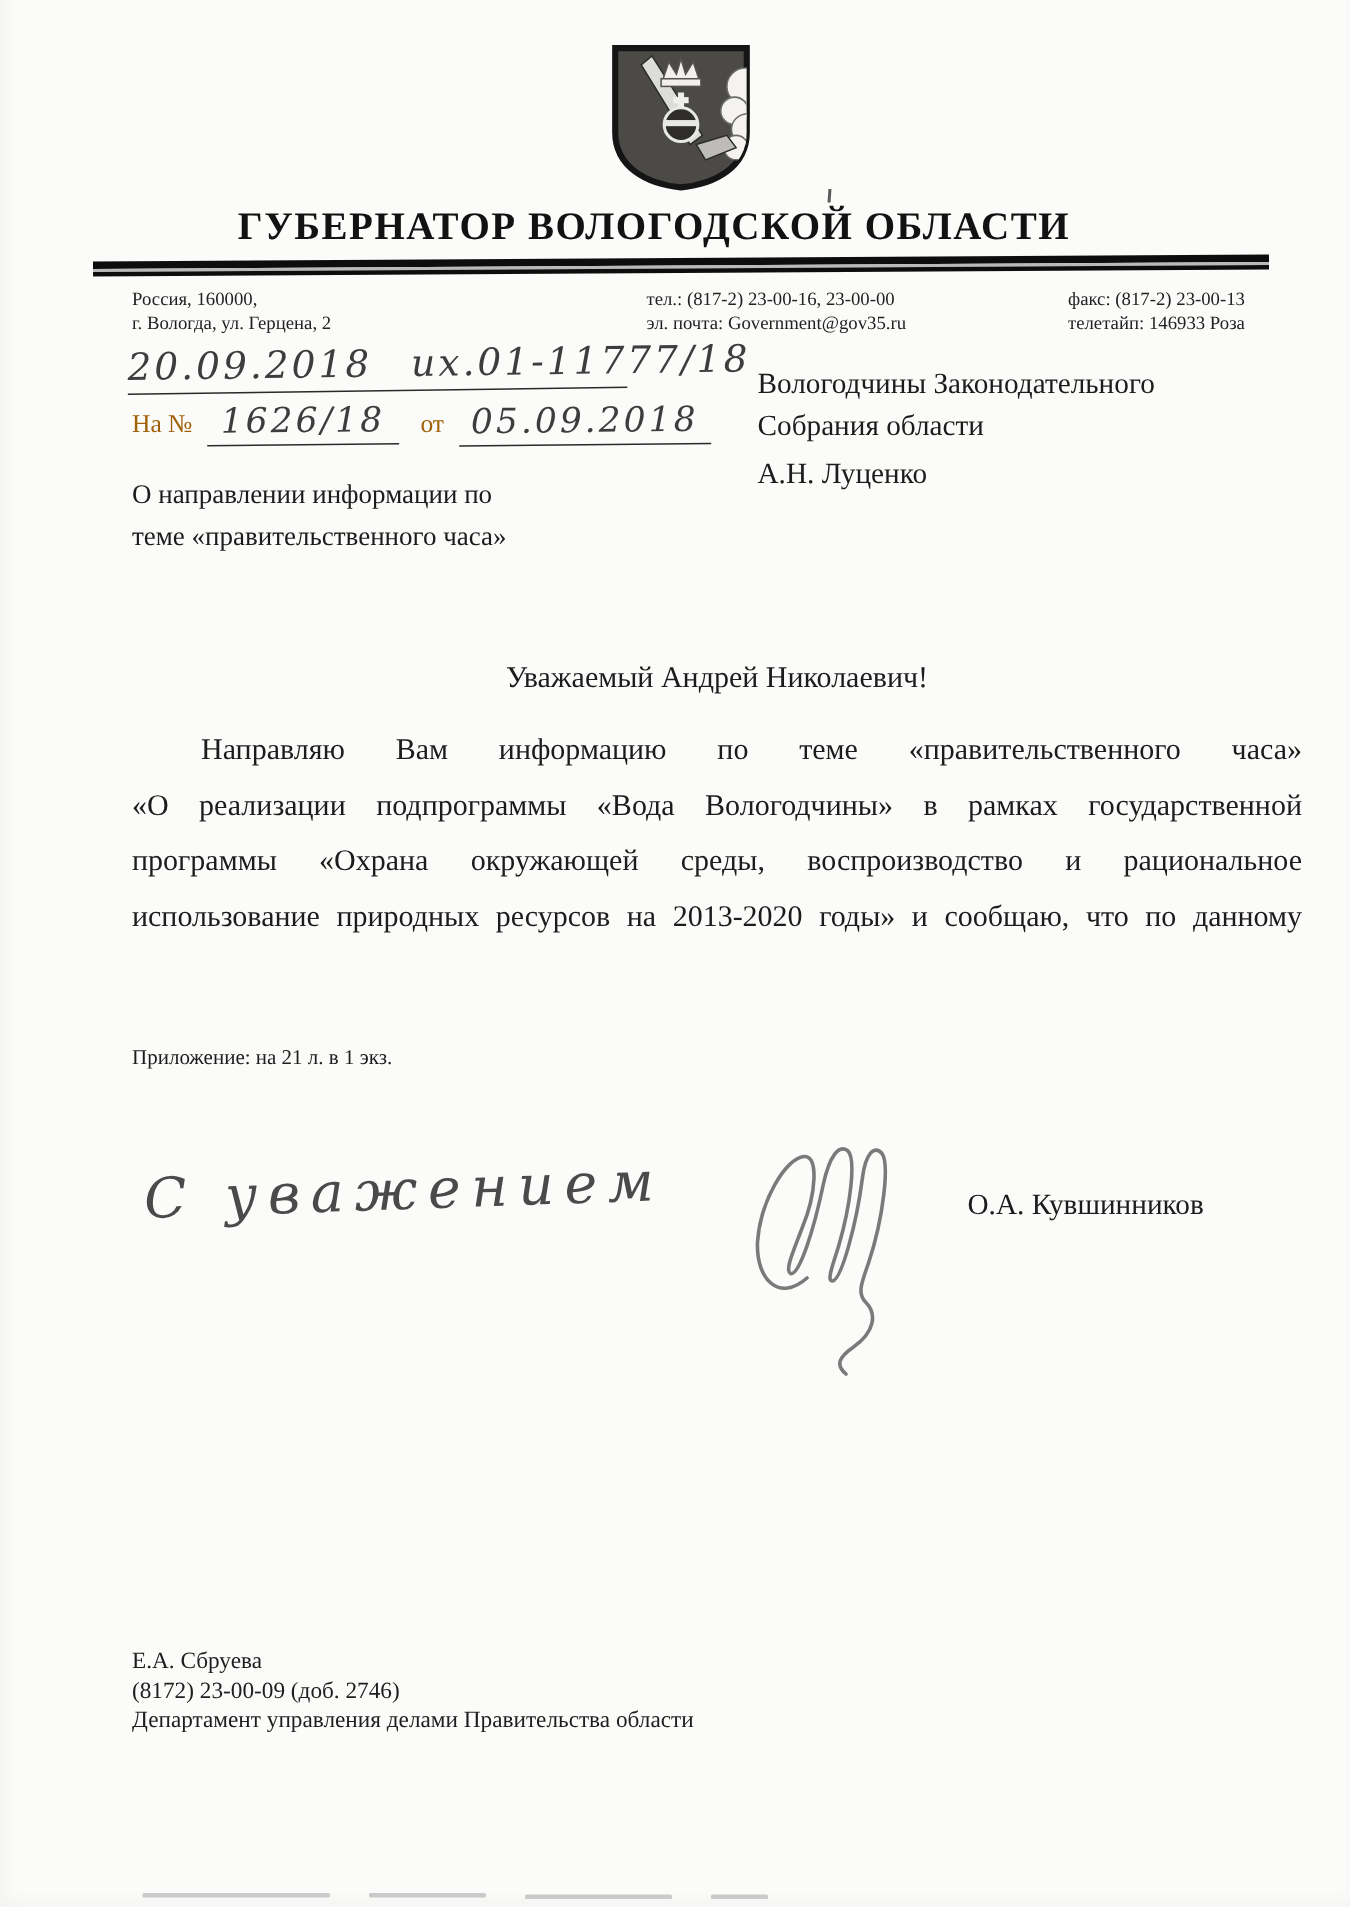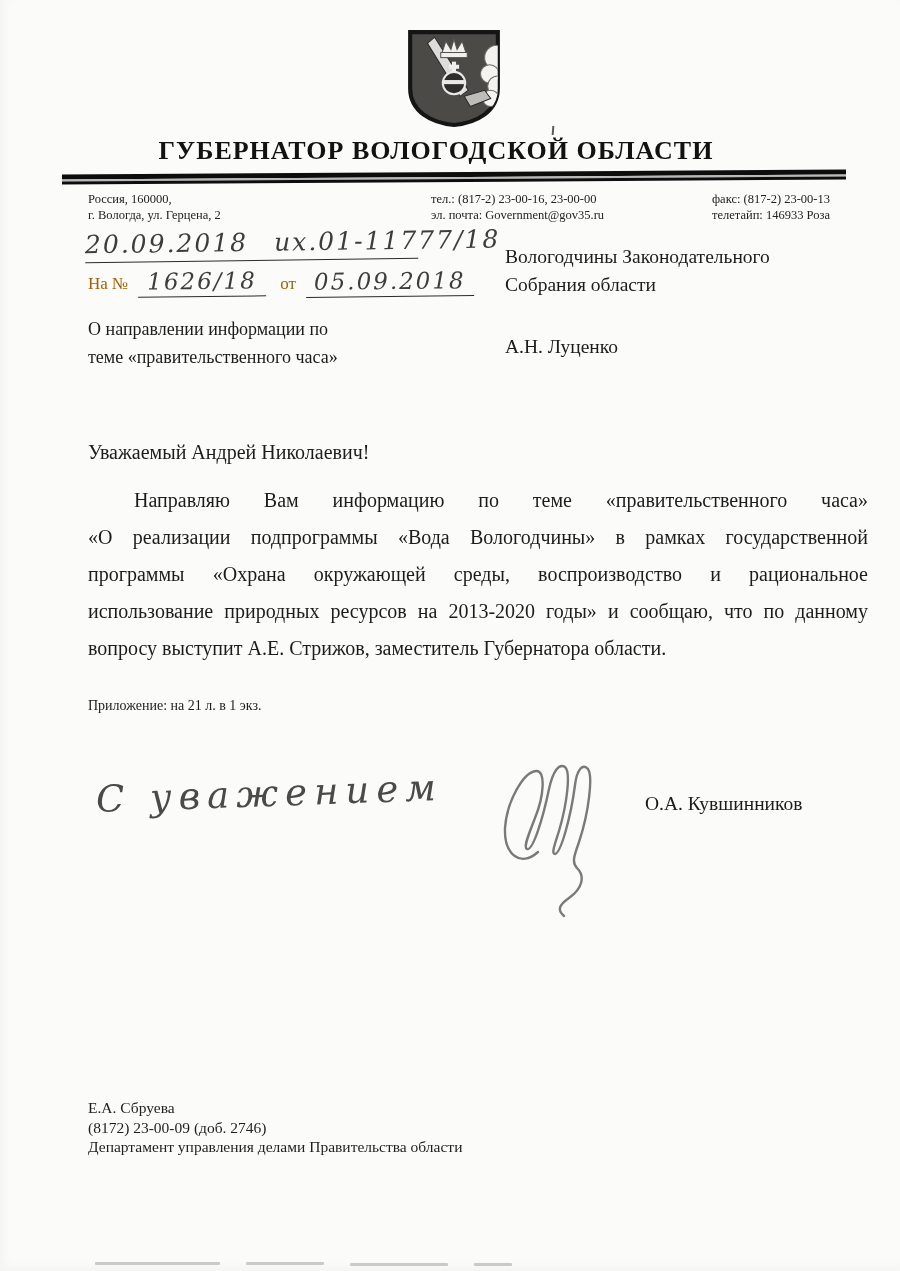--- a/index.html
+++ b/index.html
@@ -57,24 +57,24 @@
   .hw-field{
     border-bottom:1.5px solid #2a2a2a;
     font-size:23px;letter-spacing:2px;
     padding:0 8px 2px 8px;text-align:center;
     transform:rotate(-0.6deg);
   }
   .f1{min-width:112px;margin-left:10px;margin-right:14px;}
   .f2{min-width:104px;margin-left:10px;}
   
   .recipient{position:absolute;left:505px;top:243px;font-size:19.5px;line-height:27.5px;}
-  .recipient .name{margin-top:35px;}
+  .recipient .name{margin-top:5px;}
   .subject{position:absolute;left:88px;top:316px;font-size:18px;line-height:27.5px;}
   
-  .salutation{position:absolute;left:88px;top:441px;width:780px;text-align:left;font-size:20px;}
+  .salutation{position:absolute;left:88px;top:441px;width:780px;text-align:center;font-size:20px;}
   .body-par{position:absolute;left:88px;top:482px;width:780px;font-size:20px;}
   .body-par .line{line-height:37px;height:37px;text-align:justify;text-align-last:justify;white-space:nowrap;}
   .body-par .line.first{padding-left:46px;}
   .body-par .line.last{text-align-last:left;}
   .attachment{position:absolute;left:88px;top:698px;font-size:14px;}
   
   .closing-hw{
     position:absolute;left:96px;top:772px;
     font-size:37px;letter-spacing:7px;color:#4a4a4a;
     transform:rotate(-2deg);
@@ -175,21 +175,20 @@
     <div>теме «правительственного часа»</div>
   </div>
 
   <div class="salutation">Уважаемый Андрей Николаевич!</div>
 
   <div class="body-par">
     <div class="line first">Направляю Вам информацию по теме «правительственного часа»</div>
     <div class="line">«О реализации подпрограммы «Вода Вологодчины» в рамках государственной</div>
     <div class="line">программы «Охрана окружающей среды, воспроизводство и рациональное</div>
     <div class="line">использование природных ресурсов на 2013-2020 годы» и сообщаю, что по данному</div>
-    <div class="line last">вопросу выступит А.Е. Стрижов, заместитель Губернатора области.</div>
   </div>
 
   <div class="attachment">Приложение: на 21 л. в 1 экз.</div>
 
   <div class="closing-hw hw">С уважением</div>
 
   <div class="sig-scribble">
     <svg viewBox="0 0 112 162" width="112" height="162" xmlns="http://www.w3.org/2000/svg">
       <path d="M40 96 C22 112 6 98 7 72 C9 44 26 16 38 15 C48 14 46 40 37 62 C31 78 25 91 29 93 C35 95 45 62 51 33 C55 15 61 7 67 11 C73 16 69 48 61 75 C57 88 53 98 57 98 C63 97 73 60 77 29 C79 13 85 7 90 13 C95 20 91 56 81 86 C77 98 73 106 79 112 C87 120 85 132 71 142 C61 149 59 154 66 160" fill="none" stroke="#7a7a7a" stroke-width="2.4" stroke-linecap="round"></path>
     </svg>

